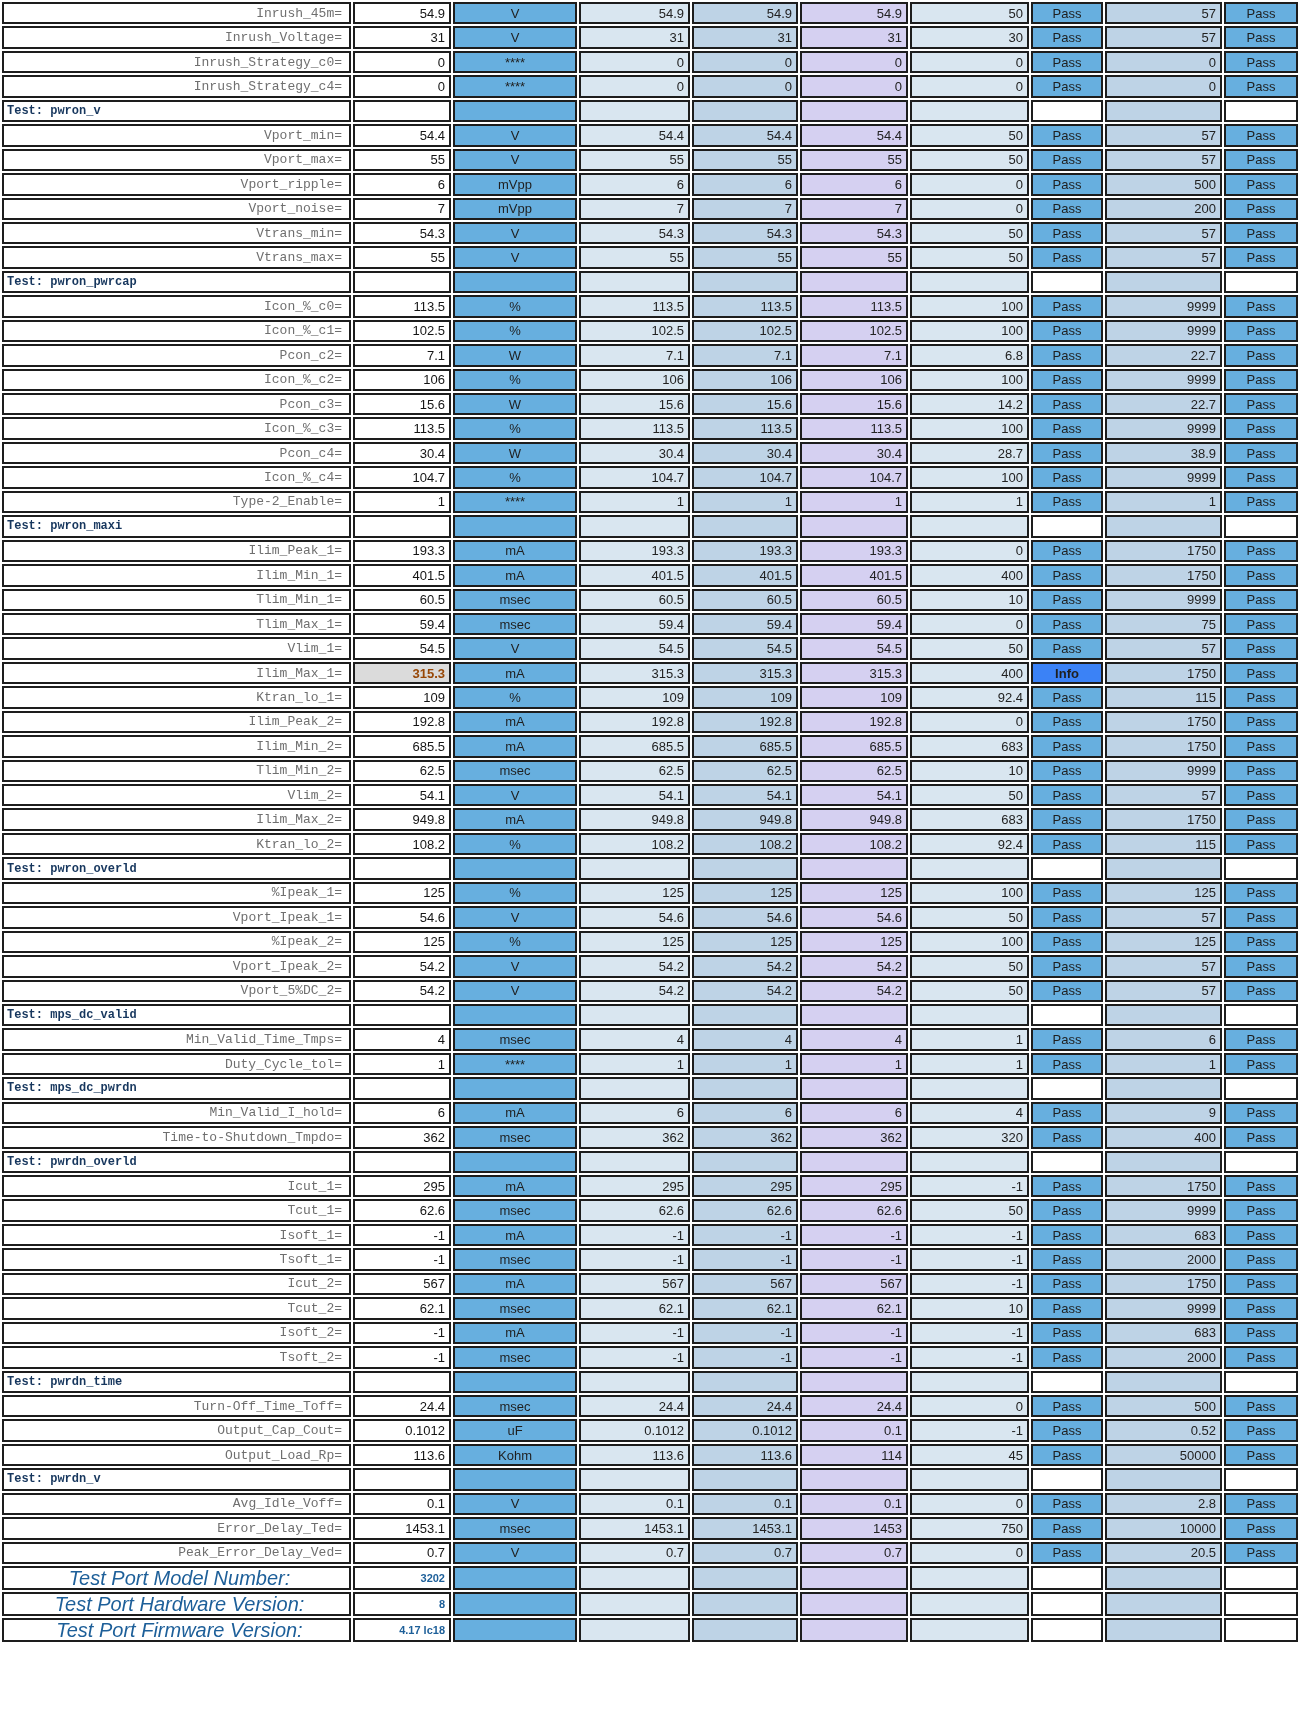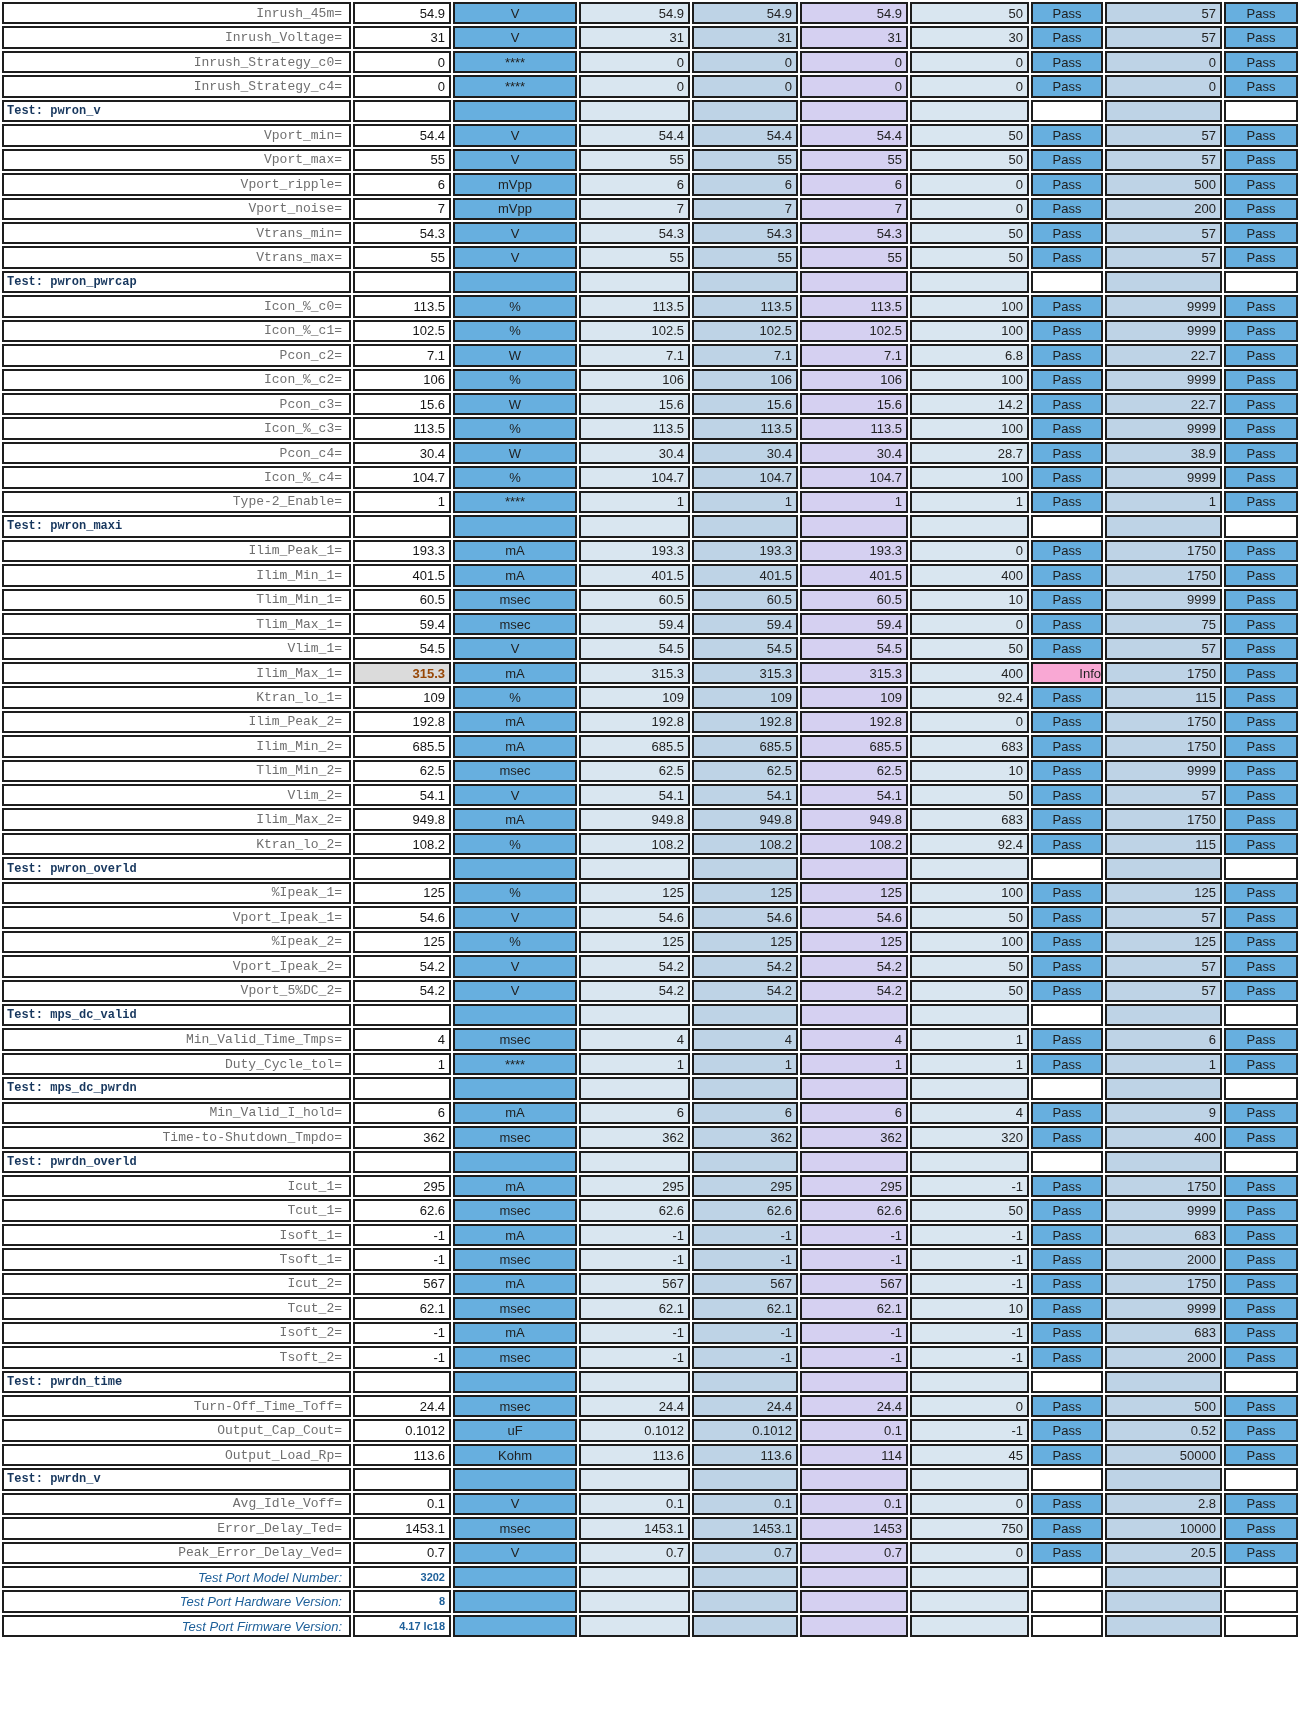--- a/index.html
+++ b/index.html
@@ -31,32 +31,32 @@
   }
   td.c-val{background:#ffffff;text-align:right;color:#141414;}
   td.c-unit{background:#67AFDF;text-align:center;color:#1f1f1f;padding:0;}
   td.c-m1,td.c-min{background:#D9E6F0;text-align:right;color:#222;}
   td.c-m2,td.c-max{background:#BED3E6;text-align:right;color:#222;}
   td.c-m3{background:#D5D0F1;text-align:right;color:#222;}
   td.c-status{background:#67AFDF;text-align:center;color:#1f1f1f;padding:0;}
   td.c-blank{background:#ffffff;}
   
   td.val-flag{background:#DBDBDB;color:#974706;font-weight:bold;}
-  td.st-info{background:#f9a8d4;font-weight:normal;color:#1f1f1f;text-align:right;}
+  td.st-info{background:#3b82f6;font-weight:bold;color:#1f1f1f;}
   
   tr.section td.c-name{
     text-align:left;color:#17375E;font-weight:bold;
     font-family:"Liberation Mono","DejaVu Sans Mono",monospace;
     font-size:12px;padding-left:3px;
   }
   
   tr.footer td.c-name{
-    text-align:right;color:#1D5F99;font-style:italic;
+    text-align:center;color:#1D5F99;font-style:italic;
     font-family:"Liberation Sans",sans-serif;
-    font-size:13px;padding-left:13px;
+    font-size:20px;padding-left:13px;
   }
   tr.footer td.c-val{color:#1D5F99;font-weight:bold;font-size:11px;}
 </style>
 </head>
 <body>
 
 <table class="report">
   <colgroup>
     <col style="width:349px">
       <col style="width:98px">

